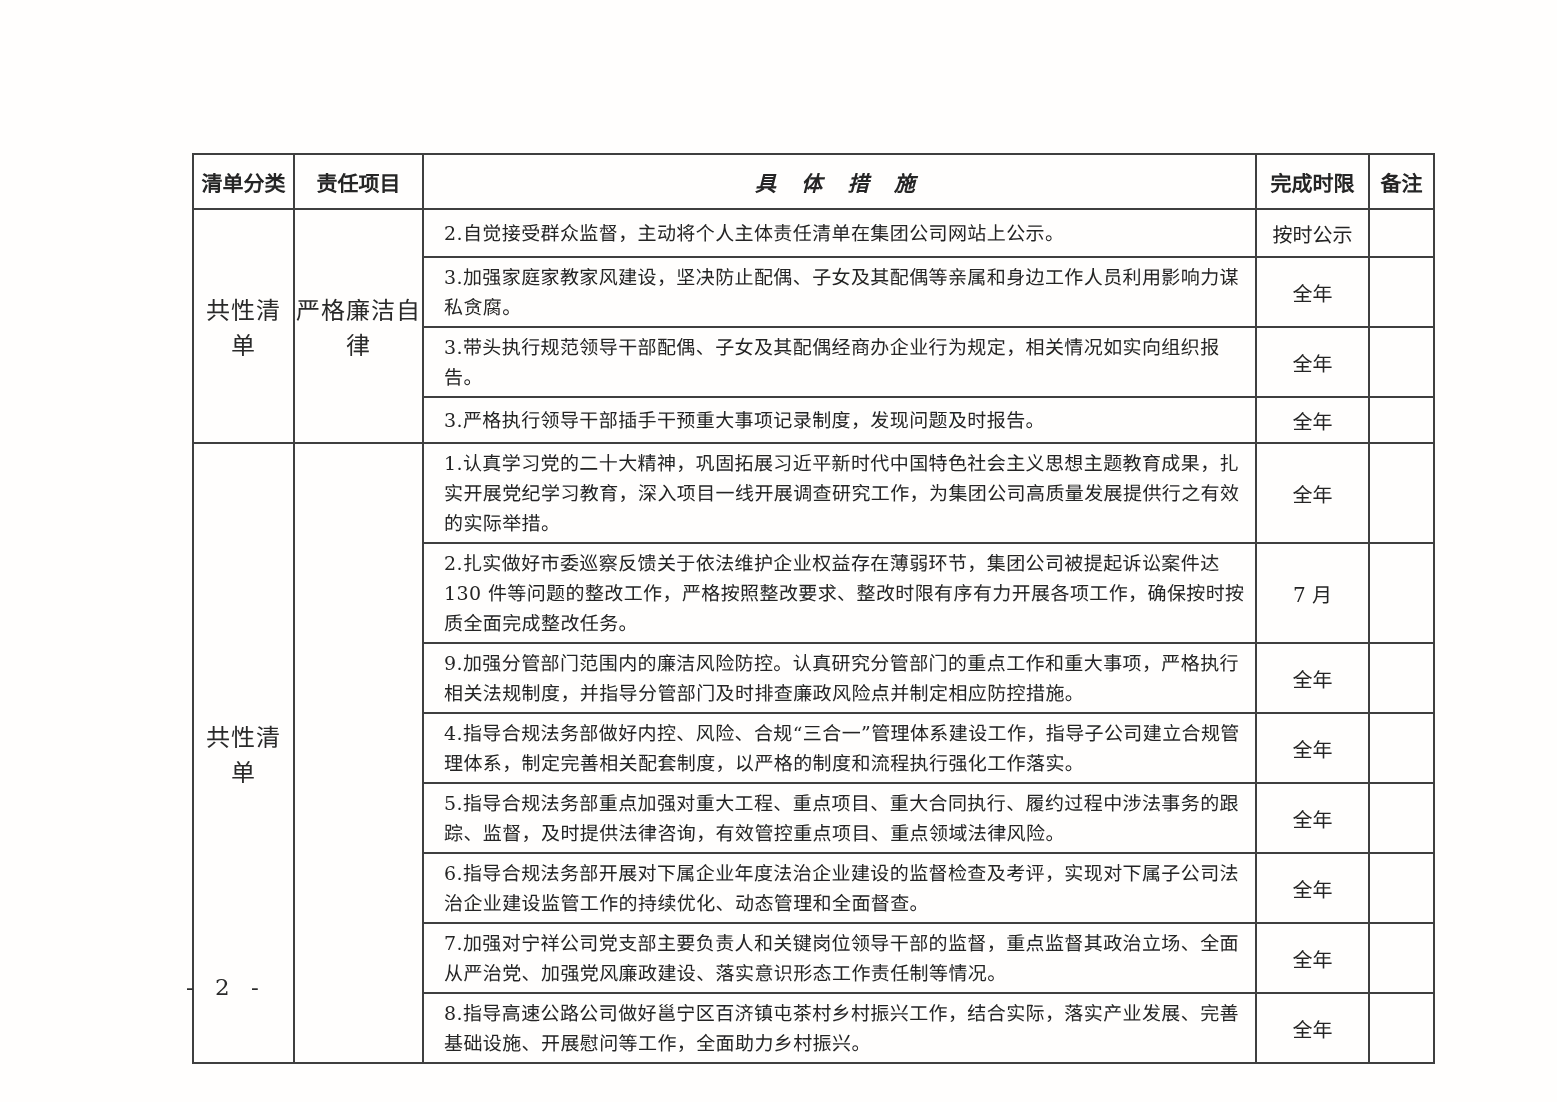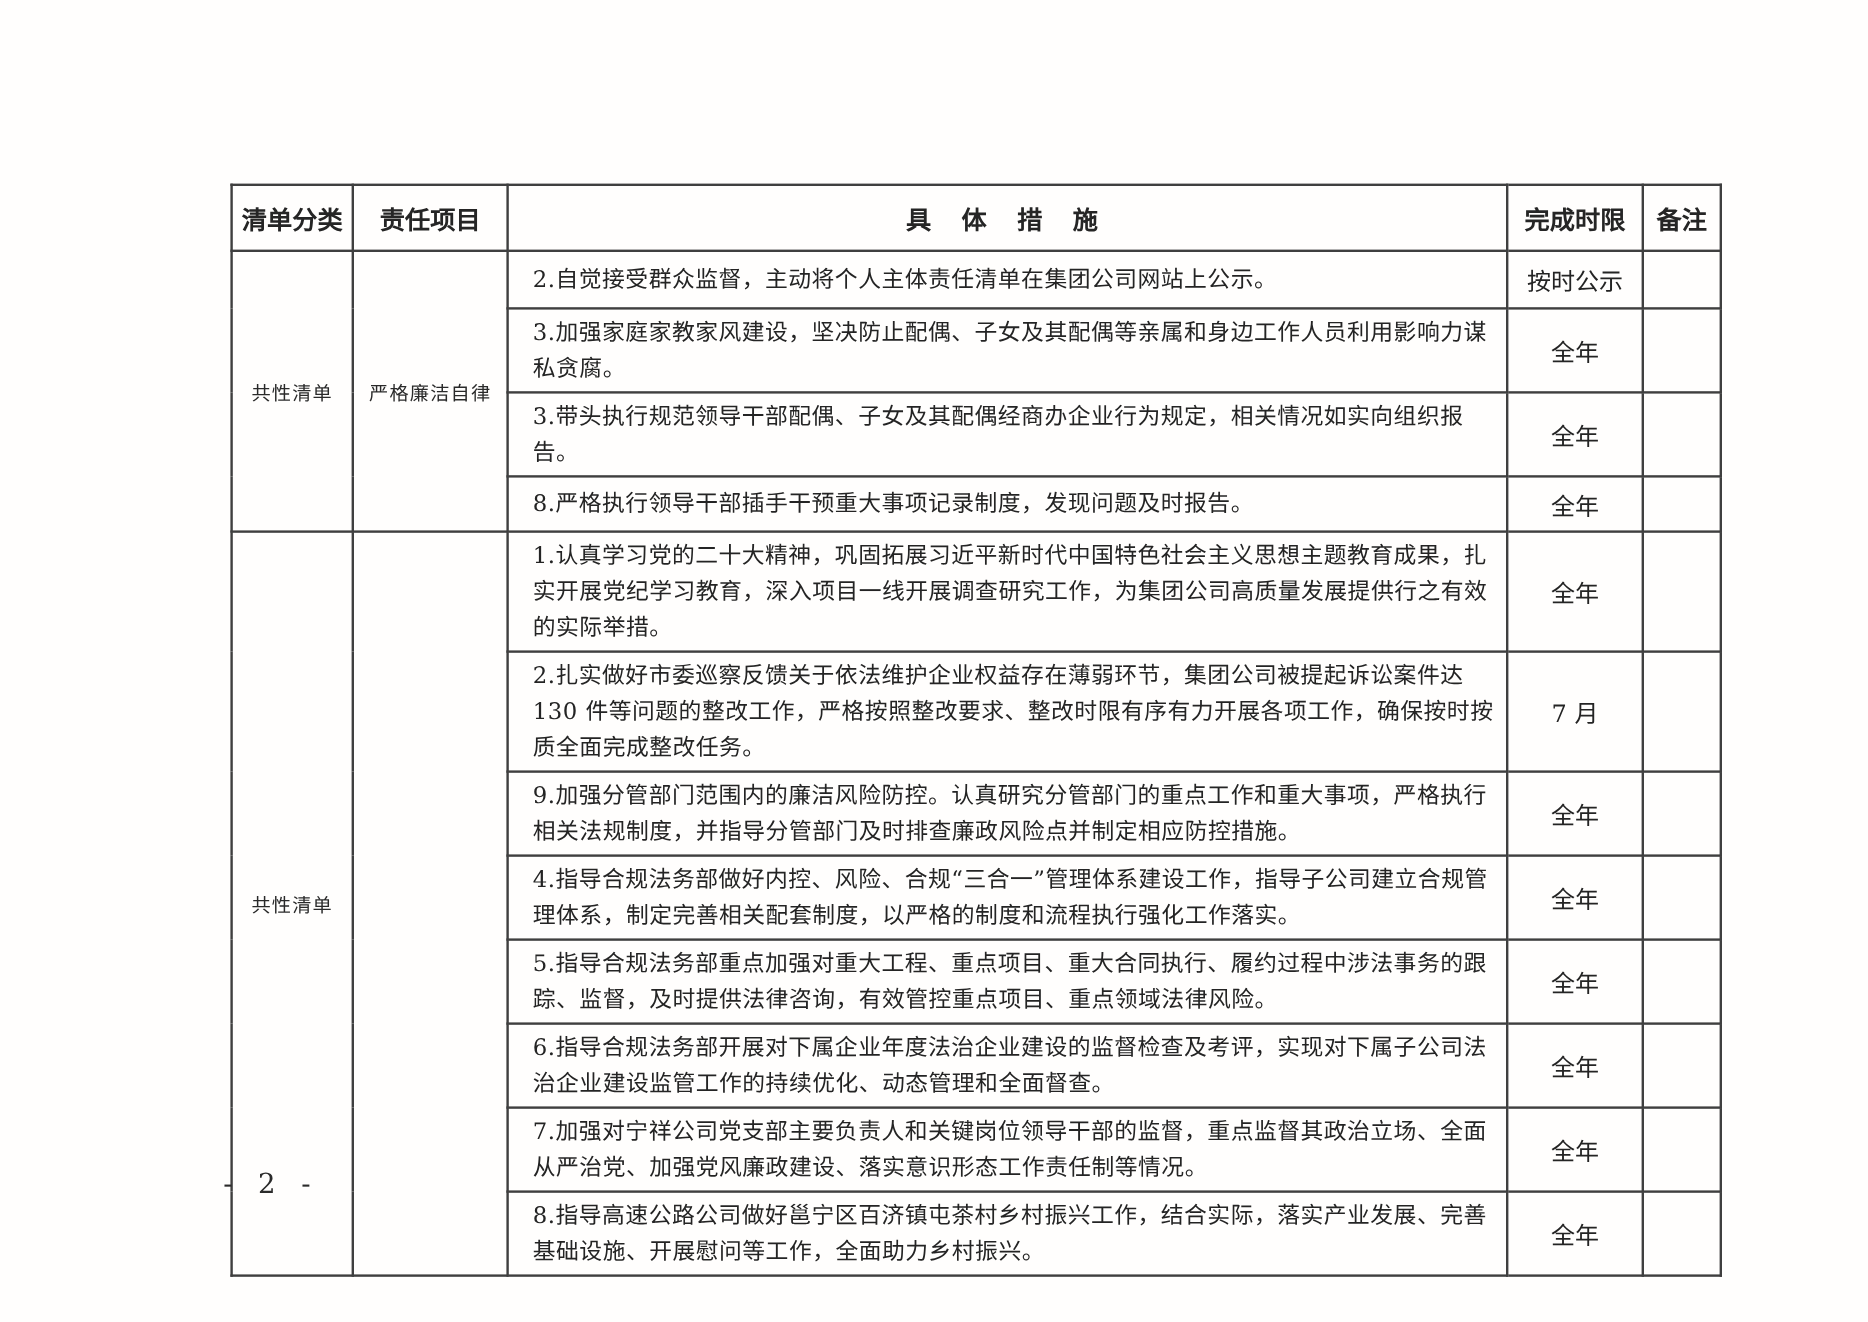--- a/index.html
+++ b/index.html
@@ -29,23 +29,23 @@
     vertical-align: middle;
     overflow: hidden;
   }
   .duty-table th {
     font-size: 21px;
     font-weight: bold;
     text-align: center;
     padding: 2px 2px;
     color: #252525;
   }
-  th.measure-header { letter-spacing: 9px; }
+  th.measure-header { letter-spacing: 9px; font-style: italic; }
   td.category-cell, td.project-cell {
-    font-size: 16px;
+    font-size: 24px;
     text-align: center;
     letter-spacing: 1px;
     color: #2a2a2a;
   }
   td.measure-cell {
     font-size: 19px;
     line-height: 30px;
     text-align: left;
     padding: 4px 7px 4px 20px;
     letter-spacing: 0.4px;
@@ -100,21 +100,21 @@
         <td class="measure-cell">3.加强家庭家教家风建设，坚决防止配偶、子女及其配偶等亲属和身边工作人员利用影响力谋私贪腐。</td>
         <td class="deadline-cell">全年</td>
         <td class="remark-cell"></td>
       </tr>
       <tr style="height:44px">
         <td class="measure-cell">3.带头执行规范领导干部配偶、子女及其配偶经商办企业行为规定，相关情况如实向组织报告。</td>
         <td class="deadline-cell">全年</td>
         <td class="remark-cell"></td>
       </tr>
       <tr style="height:46px">
-        <td class="measure-cell">8.严格执行领导干部插手干预重大事项记录制度，发现问题及时报告。</td>
+        <td class="measure-cell">3.严格执行领导干部插手干预重大事项记录制度，发现问题及时报告。</td>
         <td class="deadline-cell">全年</td>
         <td class="remark-cell"></td>
       </tr>
     </tbody>
 
     <tbody>
       <tr style="height:64px">
         <td class="category-cell" rowspan="8">共性清单</td>
         <td class="project-cell" rowspan="8"></td>
         <td class="measure-cell">1.认真学习党的二十大精神，巩固拓展习近平新时代中国特色社会主义思想主题教育成果，扎实开展党纪学习教育，深入项目一线开展调查研究工作，为集团公司高质量发展提供行之有效的实际举措。</td>

